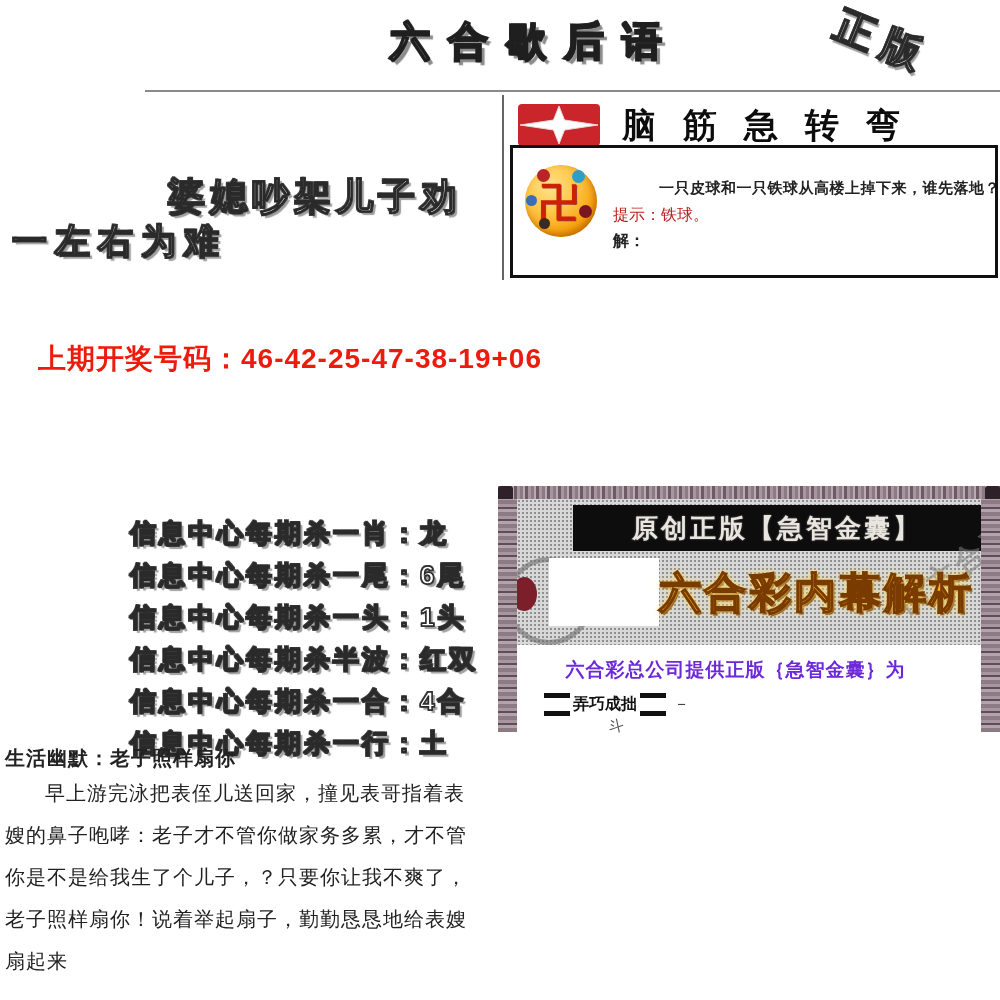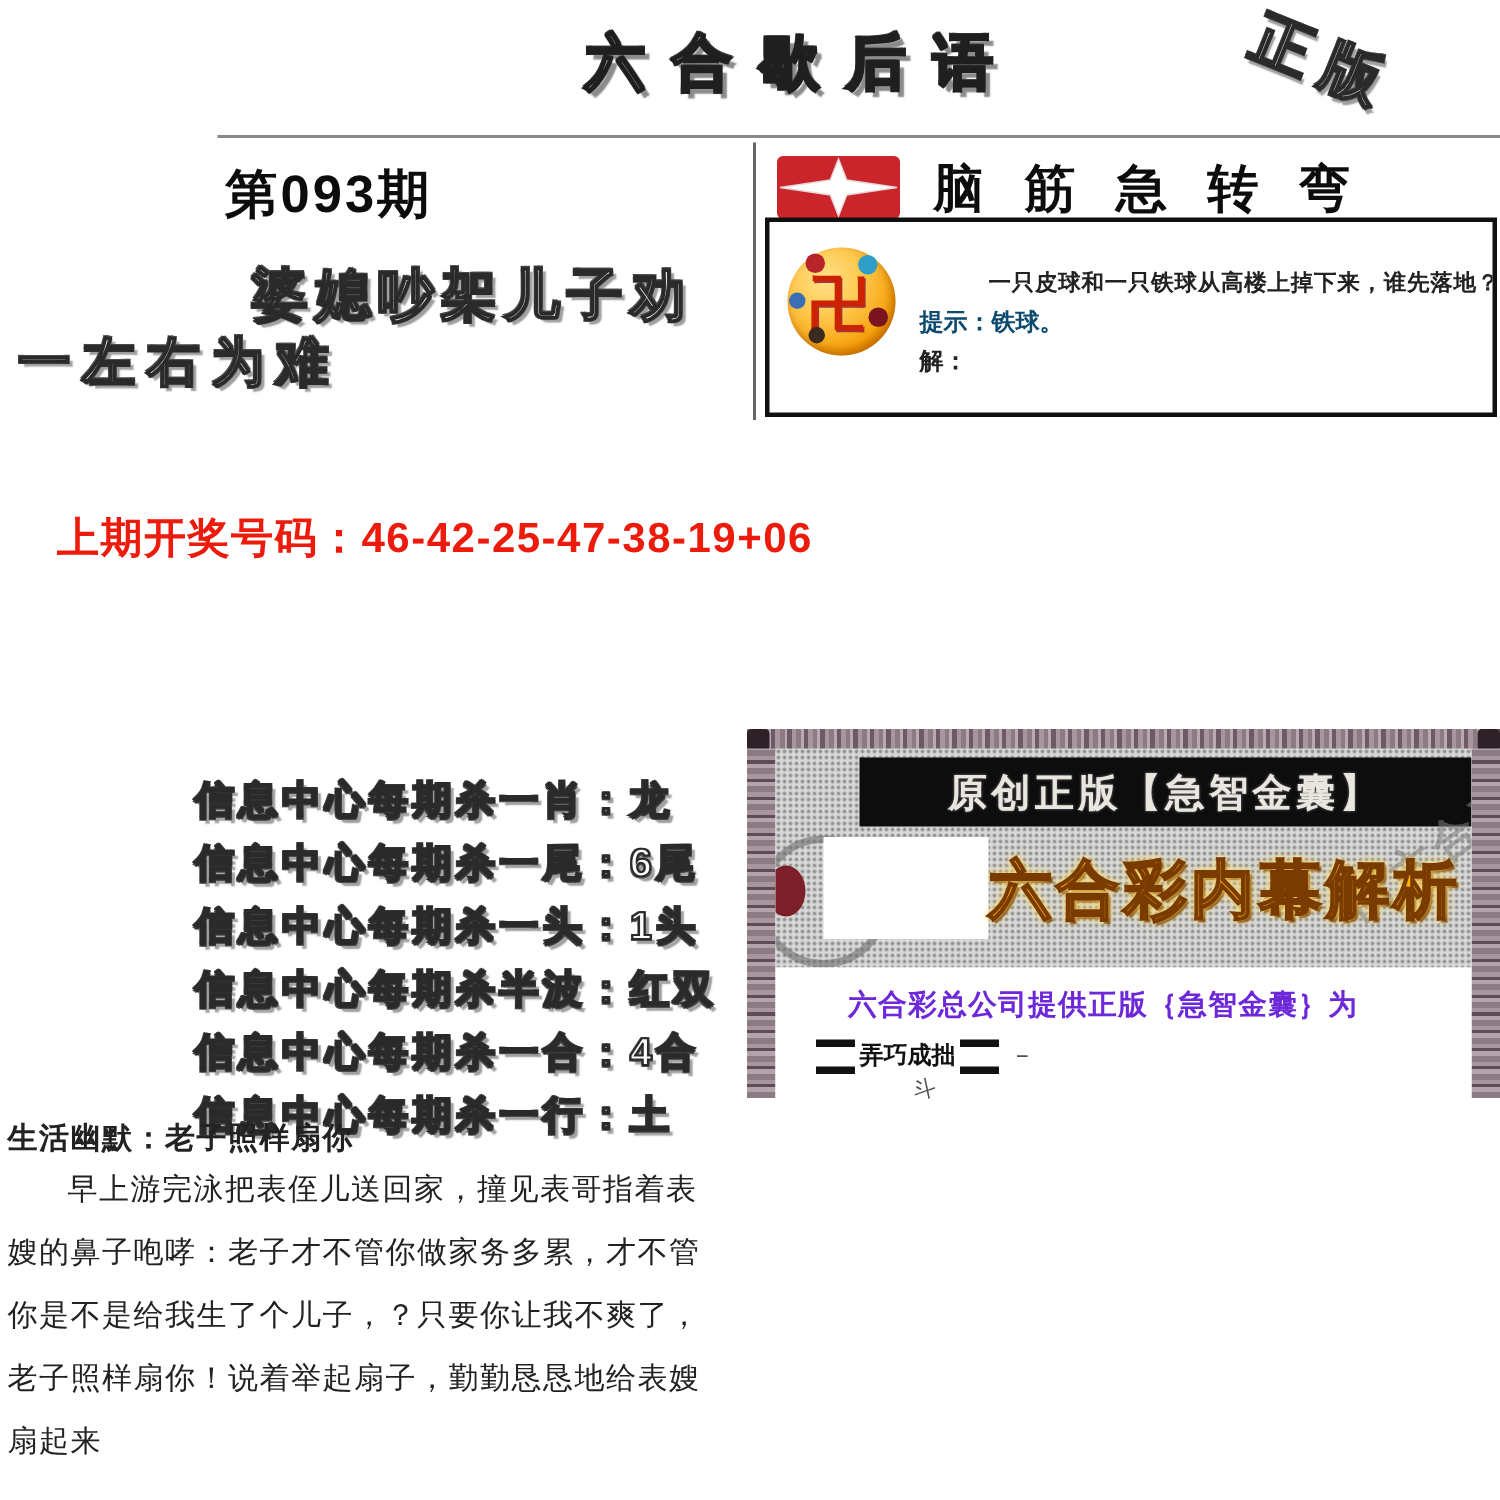--- a/index.html
+++ b/index.html
@@ -48,42 +48,41 @@
 </head>
 <body>
 
 <div id="page">
 
   <div class="abs ol ol-big" style="left:342px;top:14px;font-size:40px;letter-spacing:18px;white-space:nowrap;margin-left:48px;">六合歇后语</div>
   <div class="abs ol" style="left:833px;top:14px;font-size:40px;letter-spacing:10px;transform:rotate(22deg);white-space:nowrap;">正版</div>
   <div class="abs rule" style="left:145px;top:90px;width:855px;height:2px;"></div>
   <div class="abs rule" style="left:502px;top:95px;width:2px;height:185px;background:#666;"></div>
 
-  <div class="abs" style="left:150px;top:106px;font-size:35px;font-weight:bold;letter-spacing:2px;color:#0c0c0c;">第093期</div>
   <div class="abs ol" style="left:168px;top:172px;font-size:37px;letter-spacing:5px;white-space:nowrap;">婆媳吵架儿子劝</div>
   <div class="abs ol" style="left:12px;top:218px;font-size:35px;letter-spacing:8px;white-space:nowrap;">一左右为难</div>
 
   <div class="abs" id="teaser-logo" style="left:518px;top:104px;width:82px;height:42px;">
     <svg width="82" height="42" viewBox="0 0 82 42" style="display:block">
       <polygon points="41,2 46.5,16 80,21 46.5,26 41,40 35.5,26 2,21 35.5,16" fill="#ffffff" stroke="#e8d8d8" stroke-width="1"></polygon>
     </svg>
   </div>
   <div class="abs" style="left:622px;top:103px;font-size:34px;font-weight:900;letter-spacing:27px;color:#0c0c0c;white-space:nowrap;">脑筋急转弯</div>
 
   <div class="abs" id="teaser-box" style="left:510px;top:145px;width:482px;height:127px;">
     <div class="abs" id="fortune-ball" style="left:12px;top:17px;width:72px;height:72px;">
       <div class="abs" style="left:14px;top:10px;width:100%;text-align:left;font-size:40px;font-weight:bold;color:#cc2200;text-shadow:1px 1px 0 #a33;">卍</div>
       <div class="ball-dot" style="left:12px;top:4px;width:13px;height:13px;background:#b8242a;"></div>
       <div class="ball-dot" style="left:47px;top:5px;width:13px;height:13px;background:#2f9ec7;"></div>
       <div class="ball-dot" style="left:1px;top:30px;width:11px;height:11px;background:#3a6fb5;"></div>
       <div class="ball-dot" style="left:54px;top:40px;width:13px;height:13px;background:#7a1420;"></div>
       <div class="ball-dot" style="left:14px;top:53px;width:11px;height:11px;background:#3a2b20;"></div>
     </div>
     <div class="abs" style="left:146px;top:31px;font-size:15px;color:#222;letter-spacing:.5px;white-space:nowrap;font-weight:bold;">一只皮球和一只铁球从高楼上掉下来，谁先落地？</div>
-    <div class="abs" style="left:100px;top:57px;font-size:16px;color:#0c4a6e;font-weight:bold;">
+    <div class="abs" style="left:100px;top:57px;font-size:16px;color:#b91c1c;font-weight:normal;">
       <span>提示：</span><span>铁球。</span>
     </div>
     <div class="abs" style="left:100px;top:83px;font-size:16px;color:#222;font-weight:bold;">解：</div>
   </div>
 
   <div class="abs" id="red-text" style="left:38px;top:340px;">
     <span>上期开奖号码：</span><span>46-42-25-47-38-19+06</span>
   </div>
 
   <div class="abs" style="left:130px;top:516px;">

